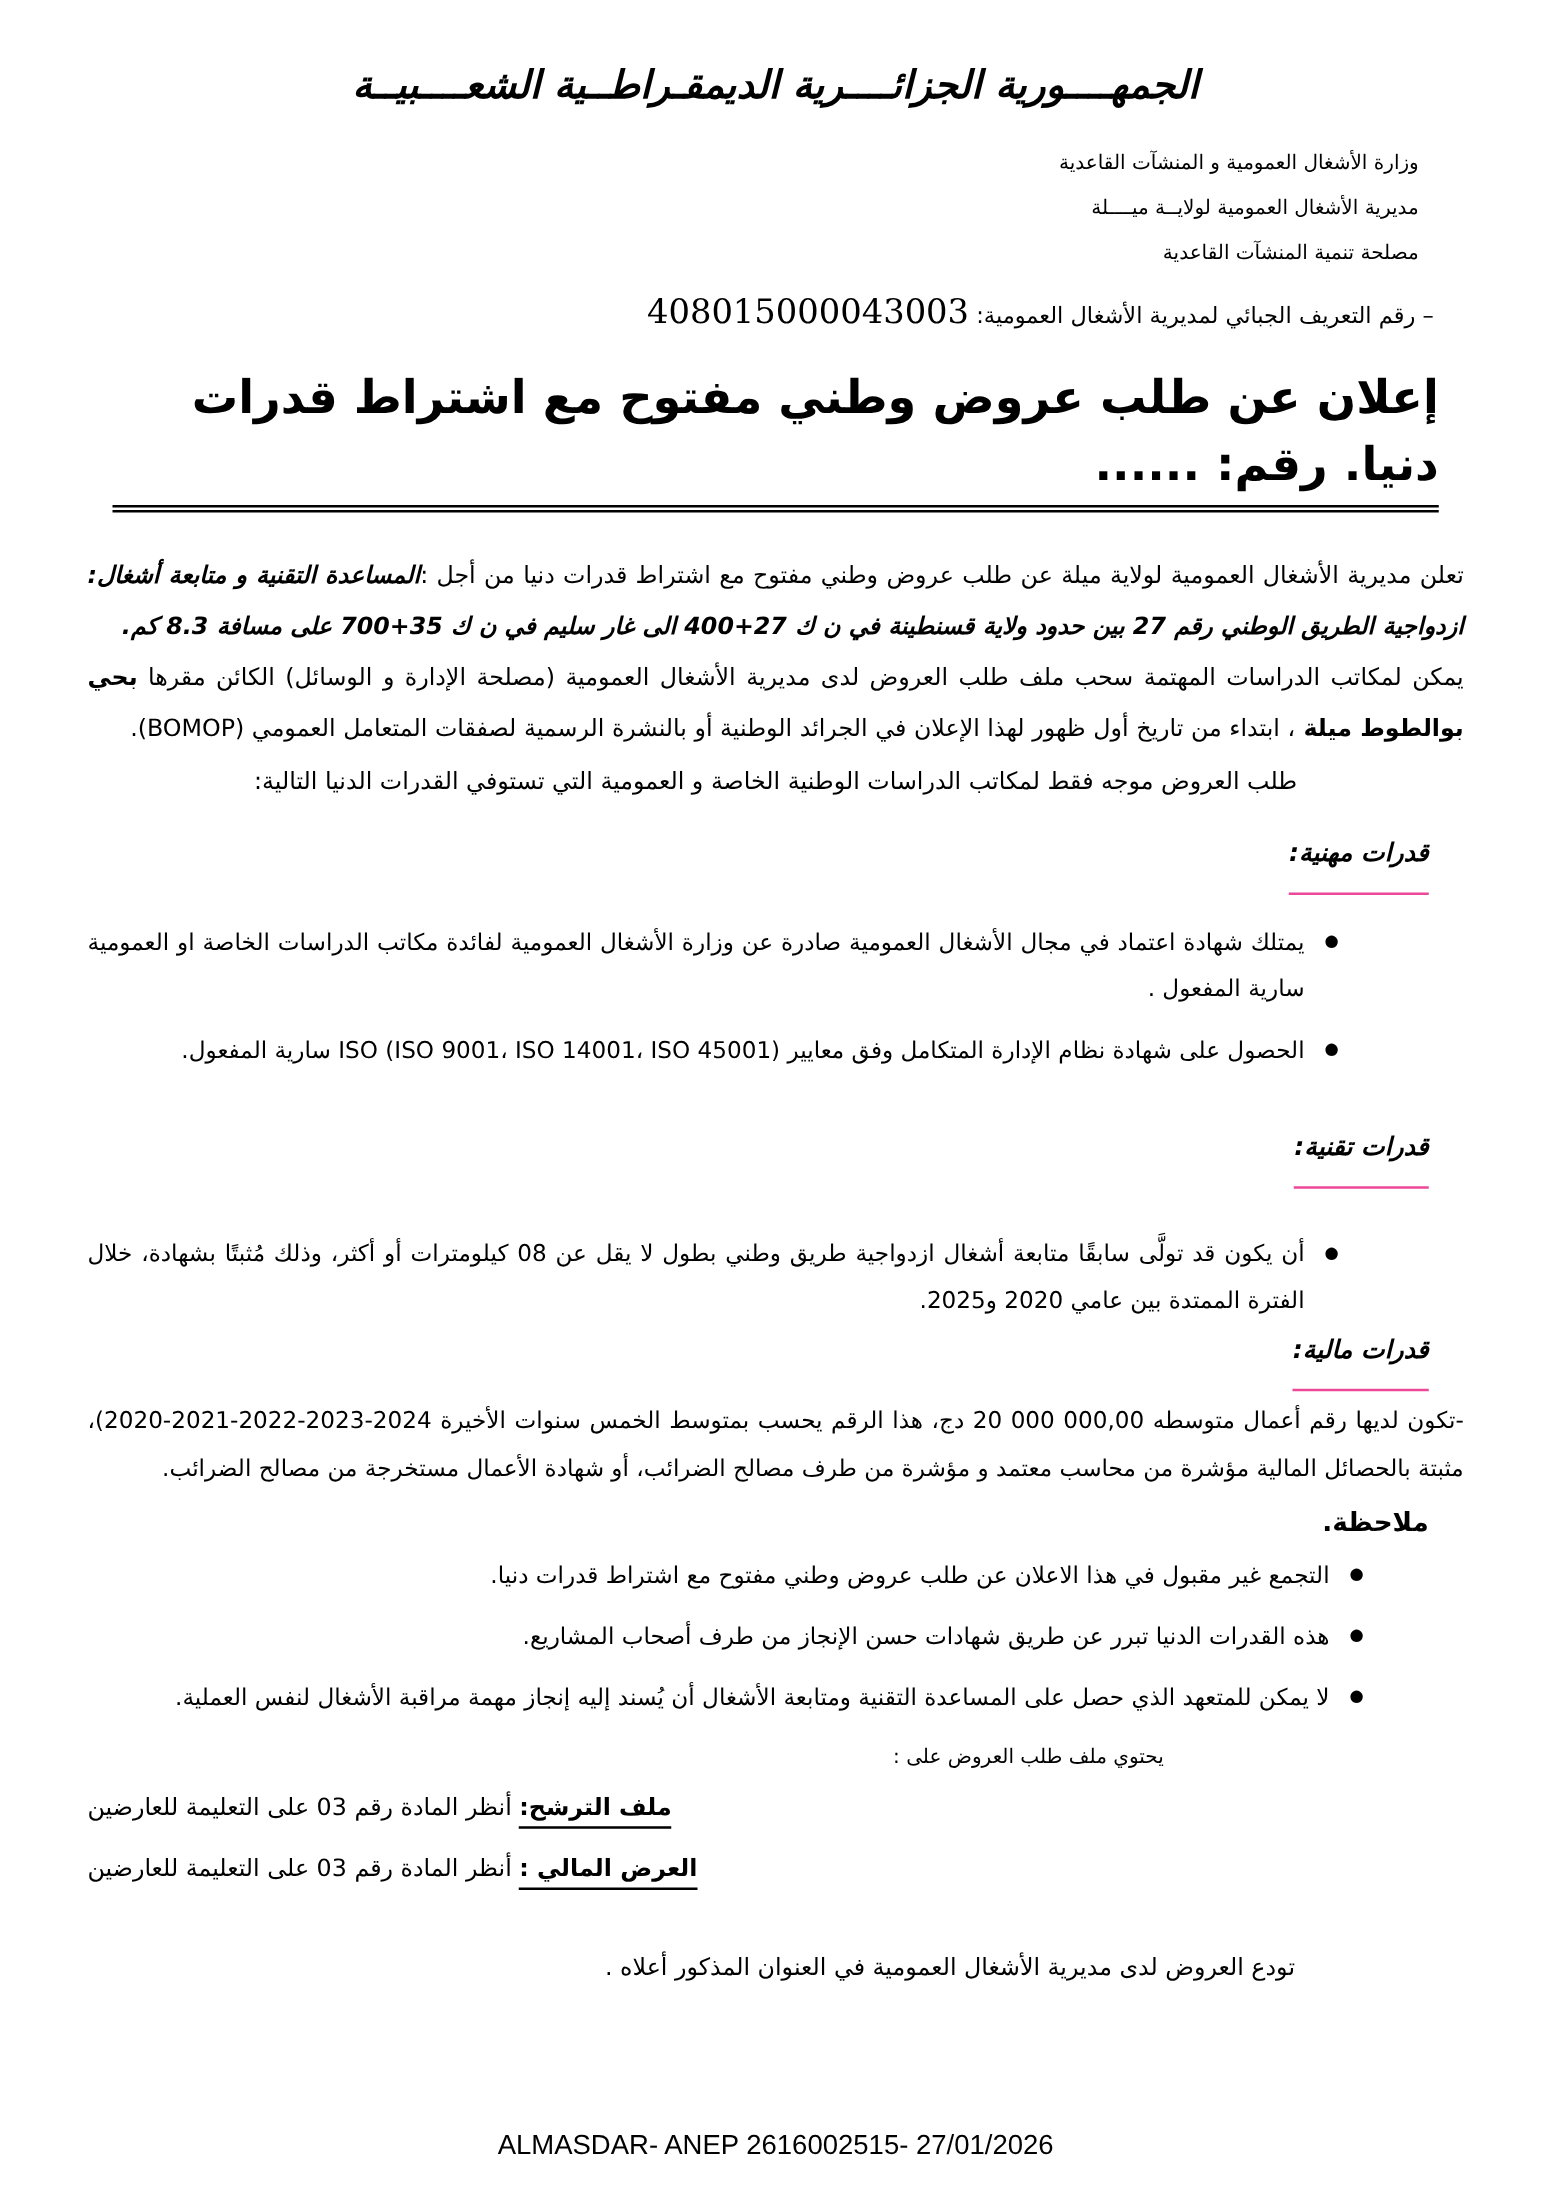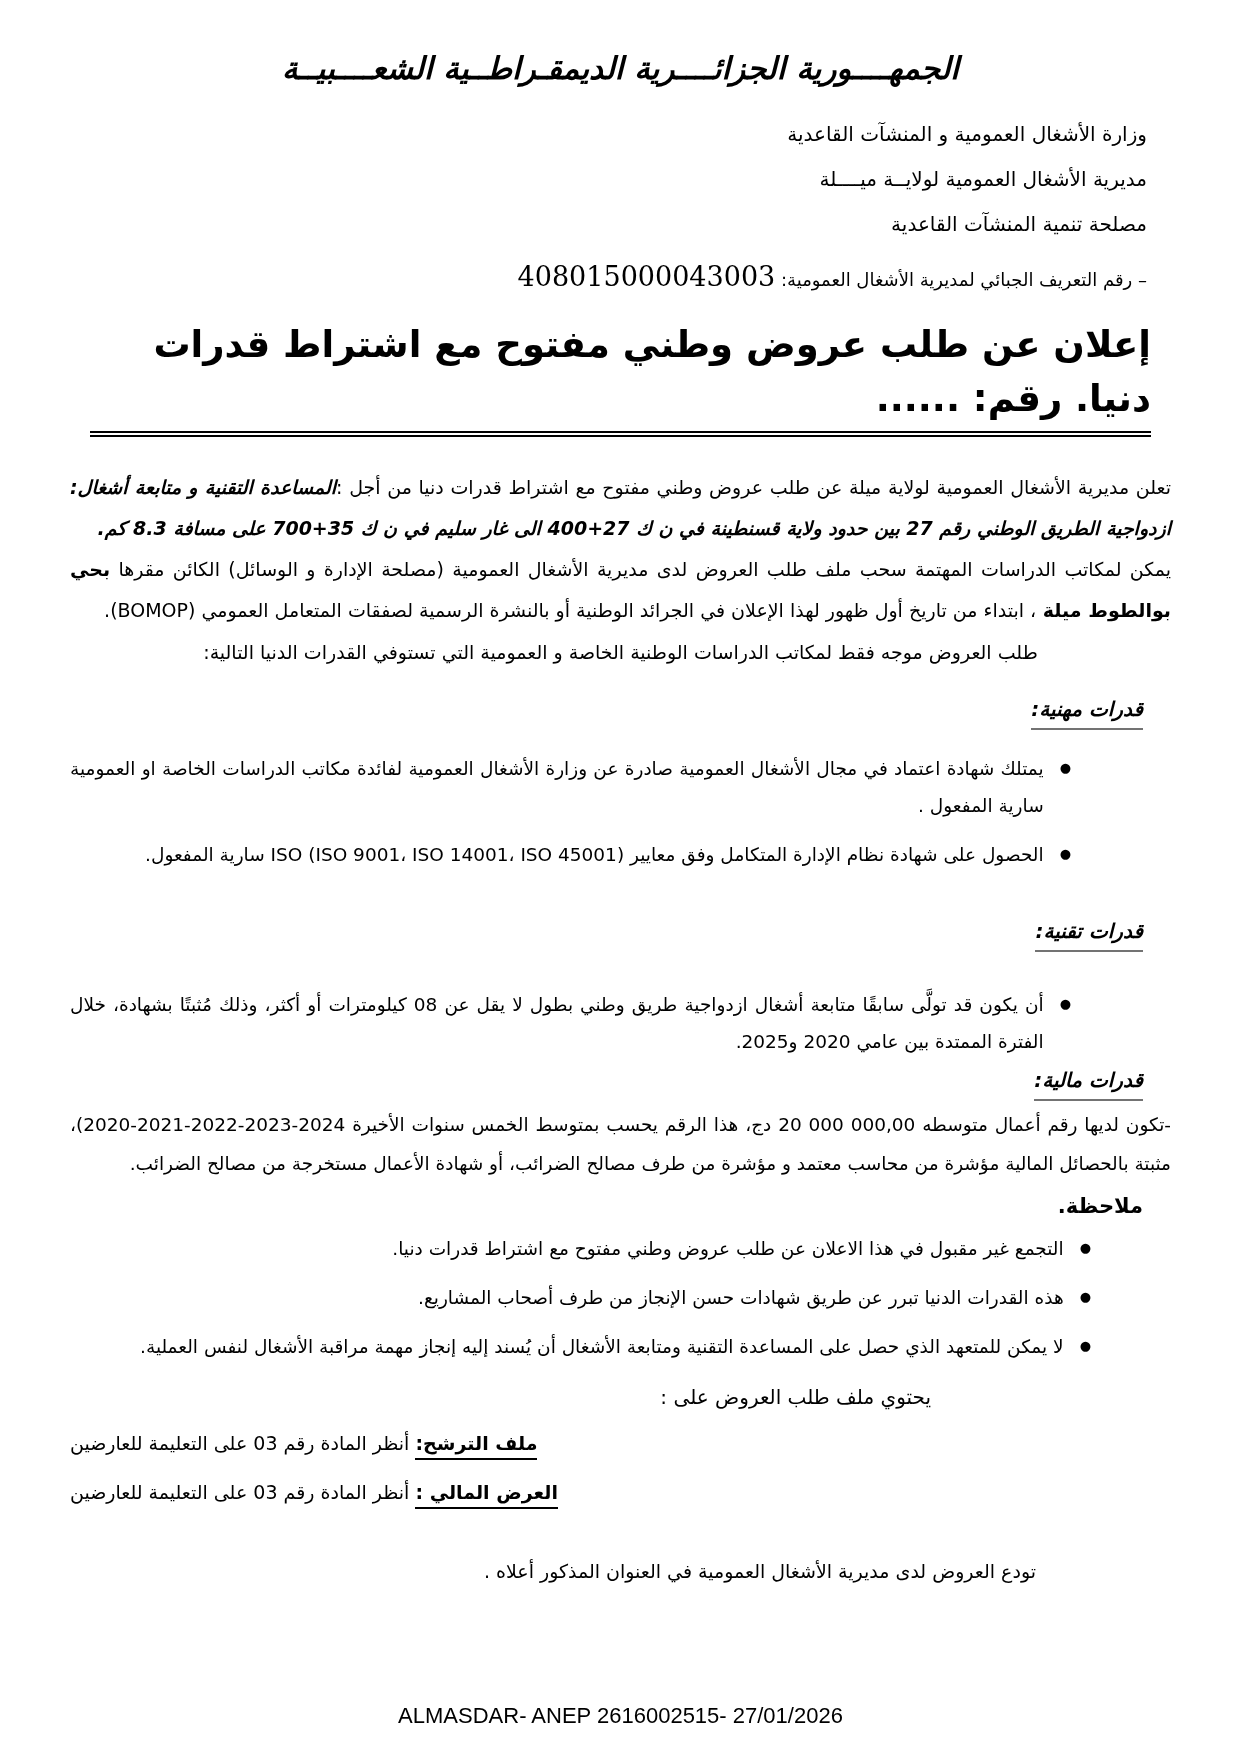--- a/index.html
+++ b/index.html
@@ -15,23 +15,23 @@
   }
   .republic {
     text-align: center;
     font-size: 31px;
     font-weight: bold;
     font-style: italic;
     letter-spacing: 1px;
     margin: 10px 0 26px 0;
   }
   .org-block {
-    font-size: 20px;
+    font-size: 16px;
     line-height: 2.25;
-    margin-right: 24px;
+    margin-right: 36px;
     text-align: right;
   }
   .tax-line {
     margin: 14px 24px 0 0;
     font-size: 18px;
   }
   .tax-num {
     font-size: 27px;
     font-family: "DejaVu Serif", serif;
     unicode-bidi: embed;
@@ -60,21 +60,21 @@
     font-size: 19px;
     line-height: 2.1;
     margin: 2px 0 0 0;
   }
   .section-heading {
     margin: 24px 28px 0 0;
     font-size: 20px;
     font-weight: bold;
     font-style: italic;
   }
-  .hu { border-bottom: 2px solid #737373; padding-bottom: 7px; display: inline-block; font-style: italic; }
+  .hu { border-bottom: 2px solid #ec4899; padding-bottom: 20px; display: inline-block; font-style: italic; }
   .blist { margin: 20px 100px 0 0; }
   .bullet-row {
     display: flex;
     align-items: flex-start;
     margin-top: 12px;
     font-size: 18.5px;
     line-height: 2.0;
     text-align: justify;
   }
   .bullet { flex: 0 0 auto; margin-left: 16px; font-size: 13px; line-height: 2.8; }
@@ -89,21 +89,21 @@
   .fin-par { margin-top: 4px; font-size: 18.5px; }
   .note-heading {
     margin: 10px 28px 0 0;
     font-size: 21px;
     font-weight: bold;
   }
   .note-list { margin: 6px 80px 0 0; }
   .dossier { margin: 10px 240px 0 0; }
   .dossier-intro {
     margin: 6px 0 0 0;
-    font-size: 20px;
+    font-size: 16px;
     line-height: 2.2;
     text-align: right;
   }
   .dossier-line {
     margin: 0;
     font-size: 19px;
     line-height: 2.55;
     text-align: left;
   }
   .dlabel {

